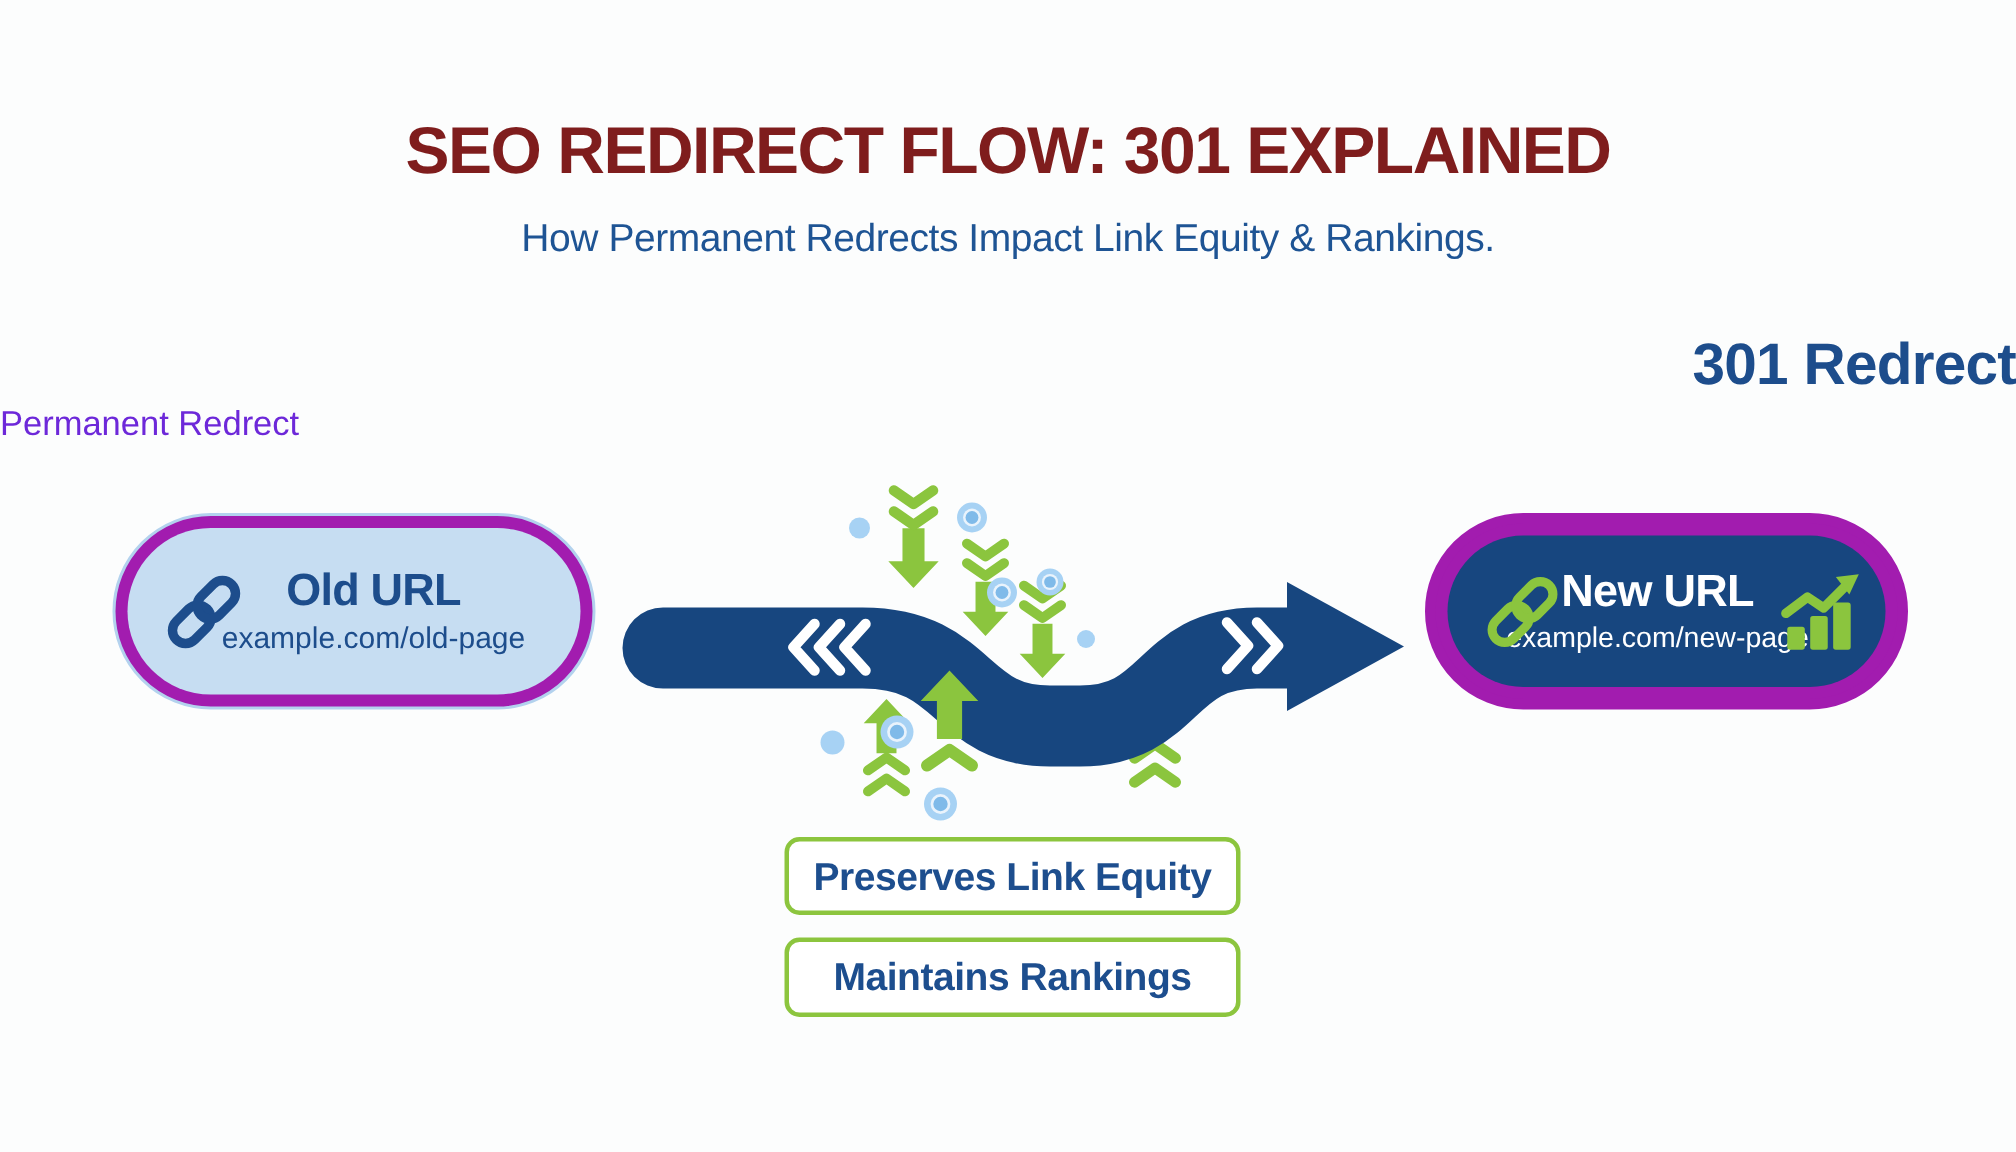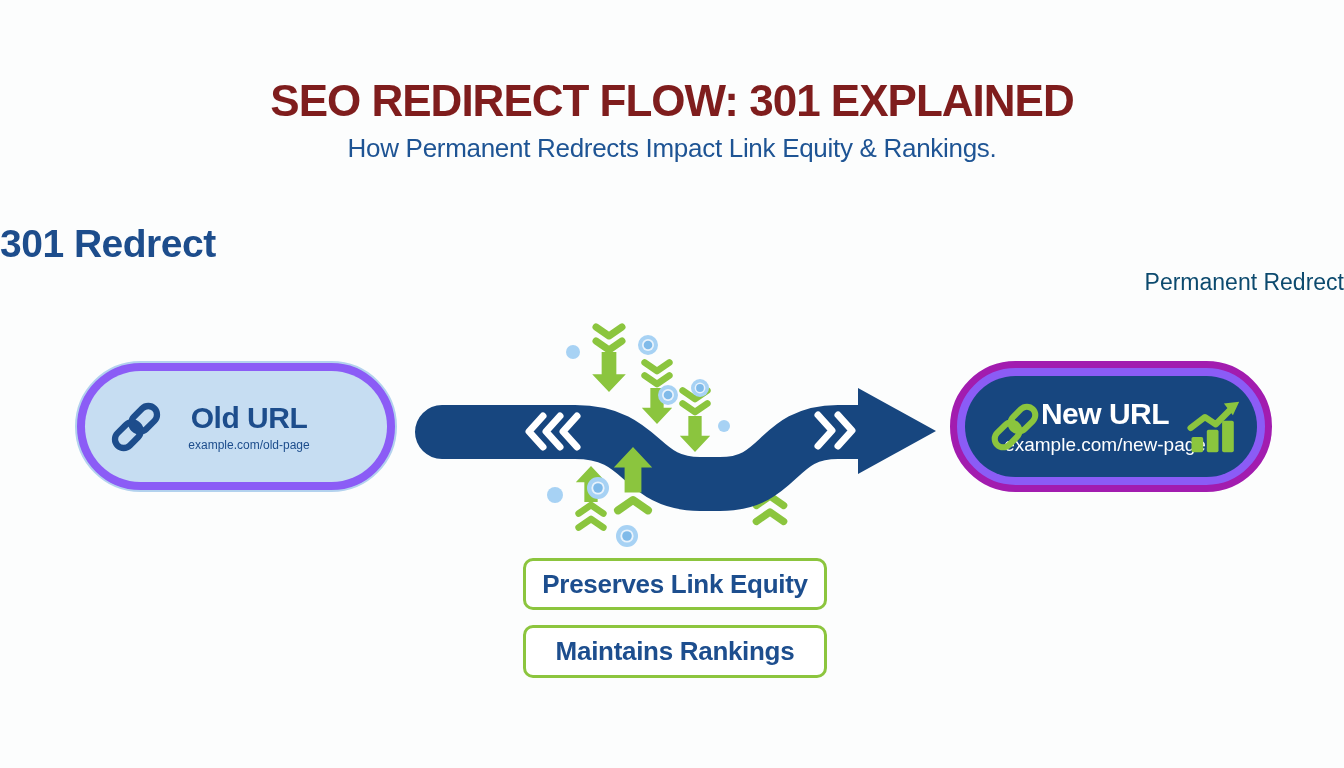--- a/index.html
+++ b/index.html
@@ -6,49 +6,48 @@
   html,body { width:1344px; height:768px; overflow:hidden; }
   body { background:#fcfdfd; font-family:"Liberation Sans","DejaVu Sans",sans-serif; }
   .canvas { position:absolute; top:0; left:0; width:1344px; height:768px; background:#fcfdfd; }
 
   .main-title{
     position:absolute; top:76px; left:0; width:100%;
     text-align:center; font-size:44px; font-weight:bold; letter-spacing:-1px;
     color:#7f1d1d;
   }
   .main-subtitle{
-    position:absolute; top:133px; left:0; width:100%;
+    position:absolute; top:143px; left:0; width:100%;
     text-align:center; font-size:26px; font-weight:500; letter-spacing:-0.3px;
     color:#1e5494;
   }
   .redirect-title{
     position:absolute; top:222px; left:0; width:100%;
-    text-align:left; font-size:39px; font-weight:bold; letter-spacing:-0.5px;
+    text-align:right; font-size:39px; font-weight:bold; letter-spacing:-0.5px;
     color:#1d4d8c;
   }
   .redirect-subtitle{
     position:absolute; top:269px; left:0; width:100%;
-    text-align:right; font-size:23px; font-weight:500;
-    color:#0c4a6e;
-    padding-left:24px;
-  }
-
-  .pill{ position:absolute; top:361px; width:322px; height:131px; border-radius:66px; background:#8b5cf6; }
+    text-align:left; font-size:23px; font-weight:500;
+    color:#6d28d9;
+  }
+
+  .pill{ position:absolute; top:342px; width:322px; height:131px; border-radius:66px; background:#a21caf; }
   .pill-old{ left:75px; border:2px solid #b3d2ee; }
   .pill-new{ left:950px; border:7px solid #a21caf; }
   .pill-inner{ position:absolute; inset:8px; border-radius:57px; display:flex; align-items:center; }
   .pill-old .pill-inner{ background:#c6ddf2; }
   .pill-new .pill-inner{ background:#17467f; }
   .pill-icon{ position:absolute; top:50%; transform:translateY(-50%); }
   .pill-icon-left{ left:22px; }
   .pill-icon-right{ right:16px; }
   .pill-text{ width:100%; text-align:center; padding-left:26px; }
   .pill-new .pill-text{ padding-left:14px; padding-right:26px; }
   .pill-label{ font-size:30px; font-weight:bold; letter-spacing:-0.5px; color:#1d4d8c; line-height:1.15; }
-  .pill-url{ font-size:12px; font-weight:500; color:#1d4d8c; margin-top:3px; }
+  .pill-url{ font-size:20px; font-weight:500; color:#1d4d8c; margin-top:3px; }
   .pill-new .pill-label, .pill-new .pill-url{ color:#ffffff; }
   .pill-new .pill-url{ font-size:19px; }
 
   .flow-svg{ position:absolute; top:0; left:0; width:1344px; height:768px; pointer-events:none; }
 
   .benefit{
     position:absolute; left:523px; width:304px; height:52px;
     background:#ffffff; border:3px solid #8cc53e; border-radius:10px;
     display:flex; align-items:center; justify-content:center;
   }

